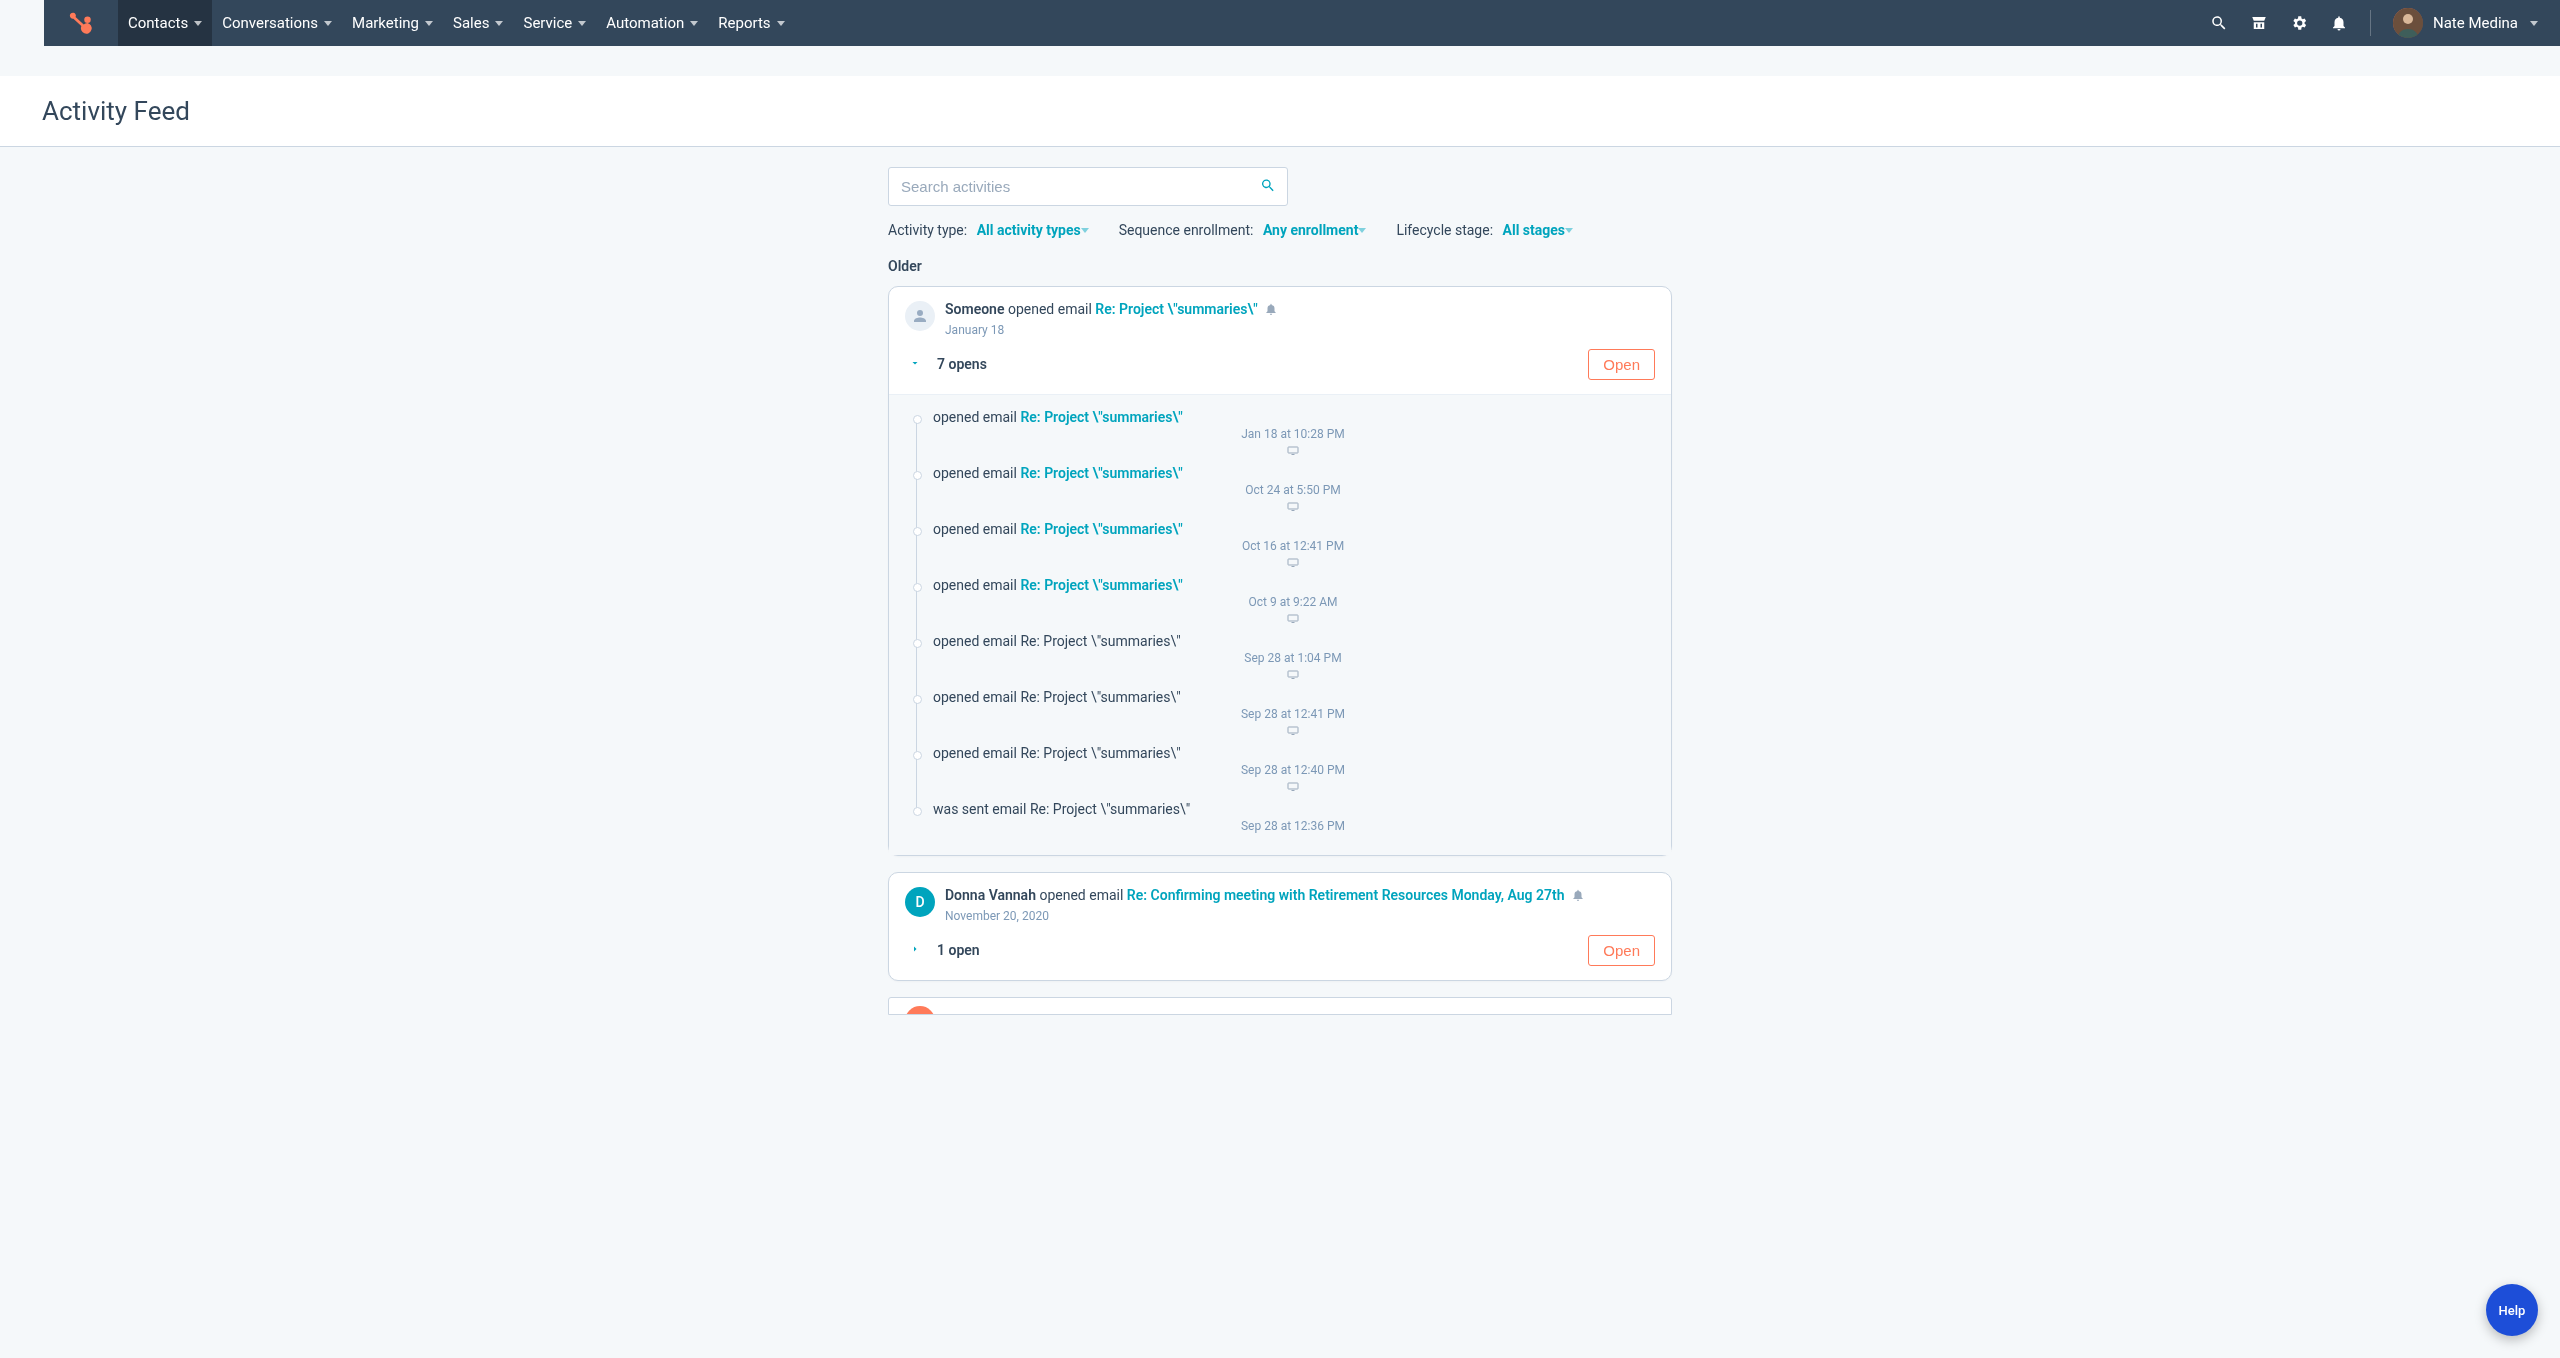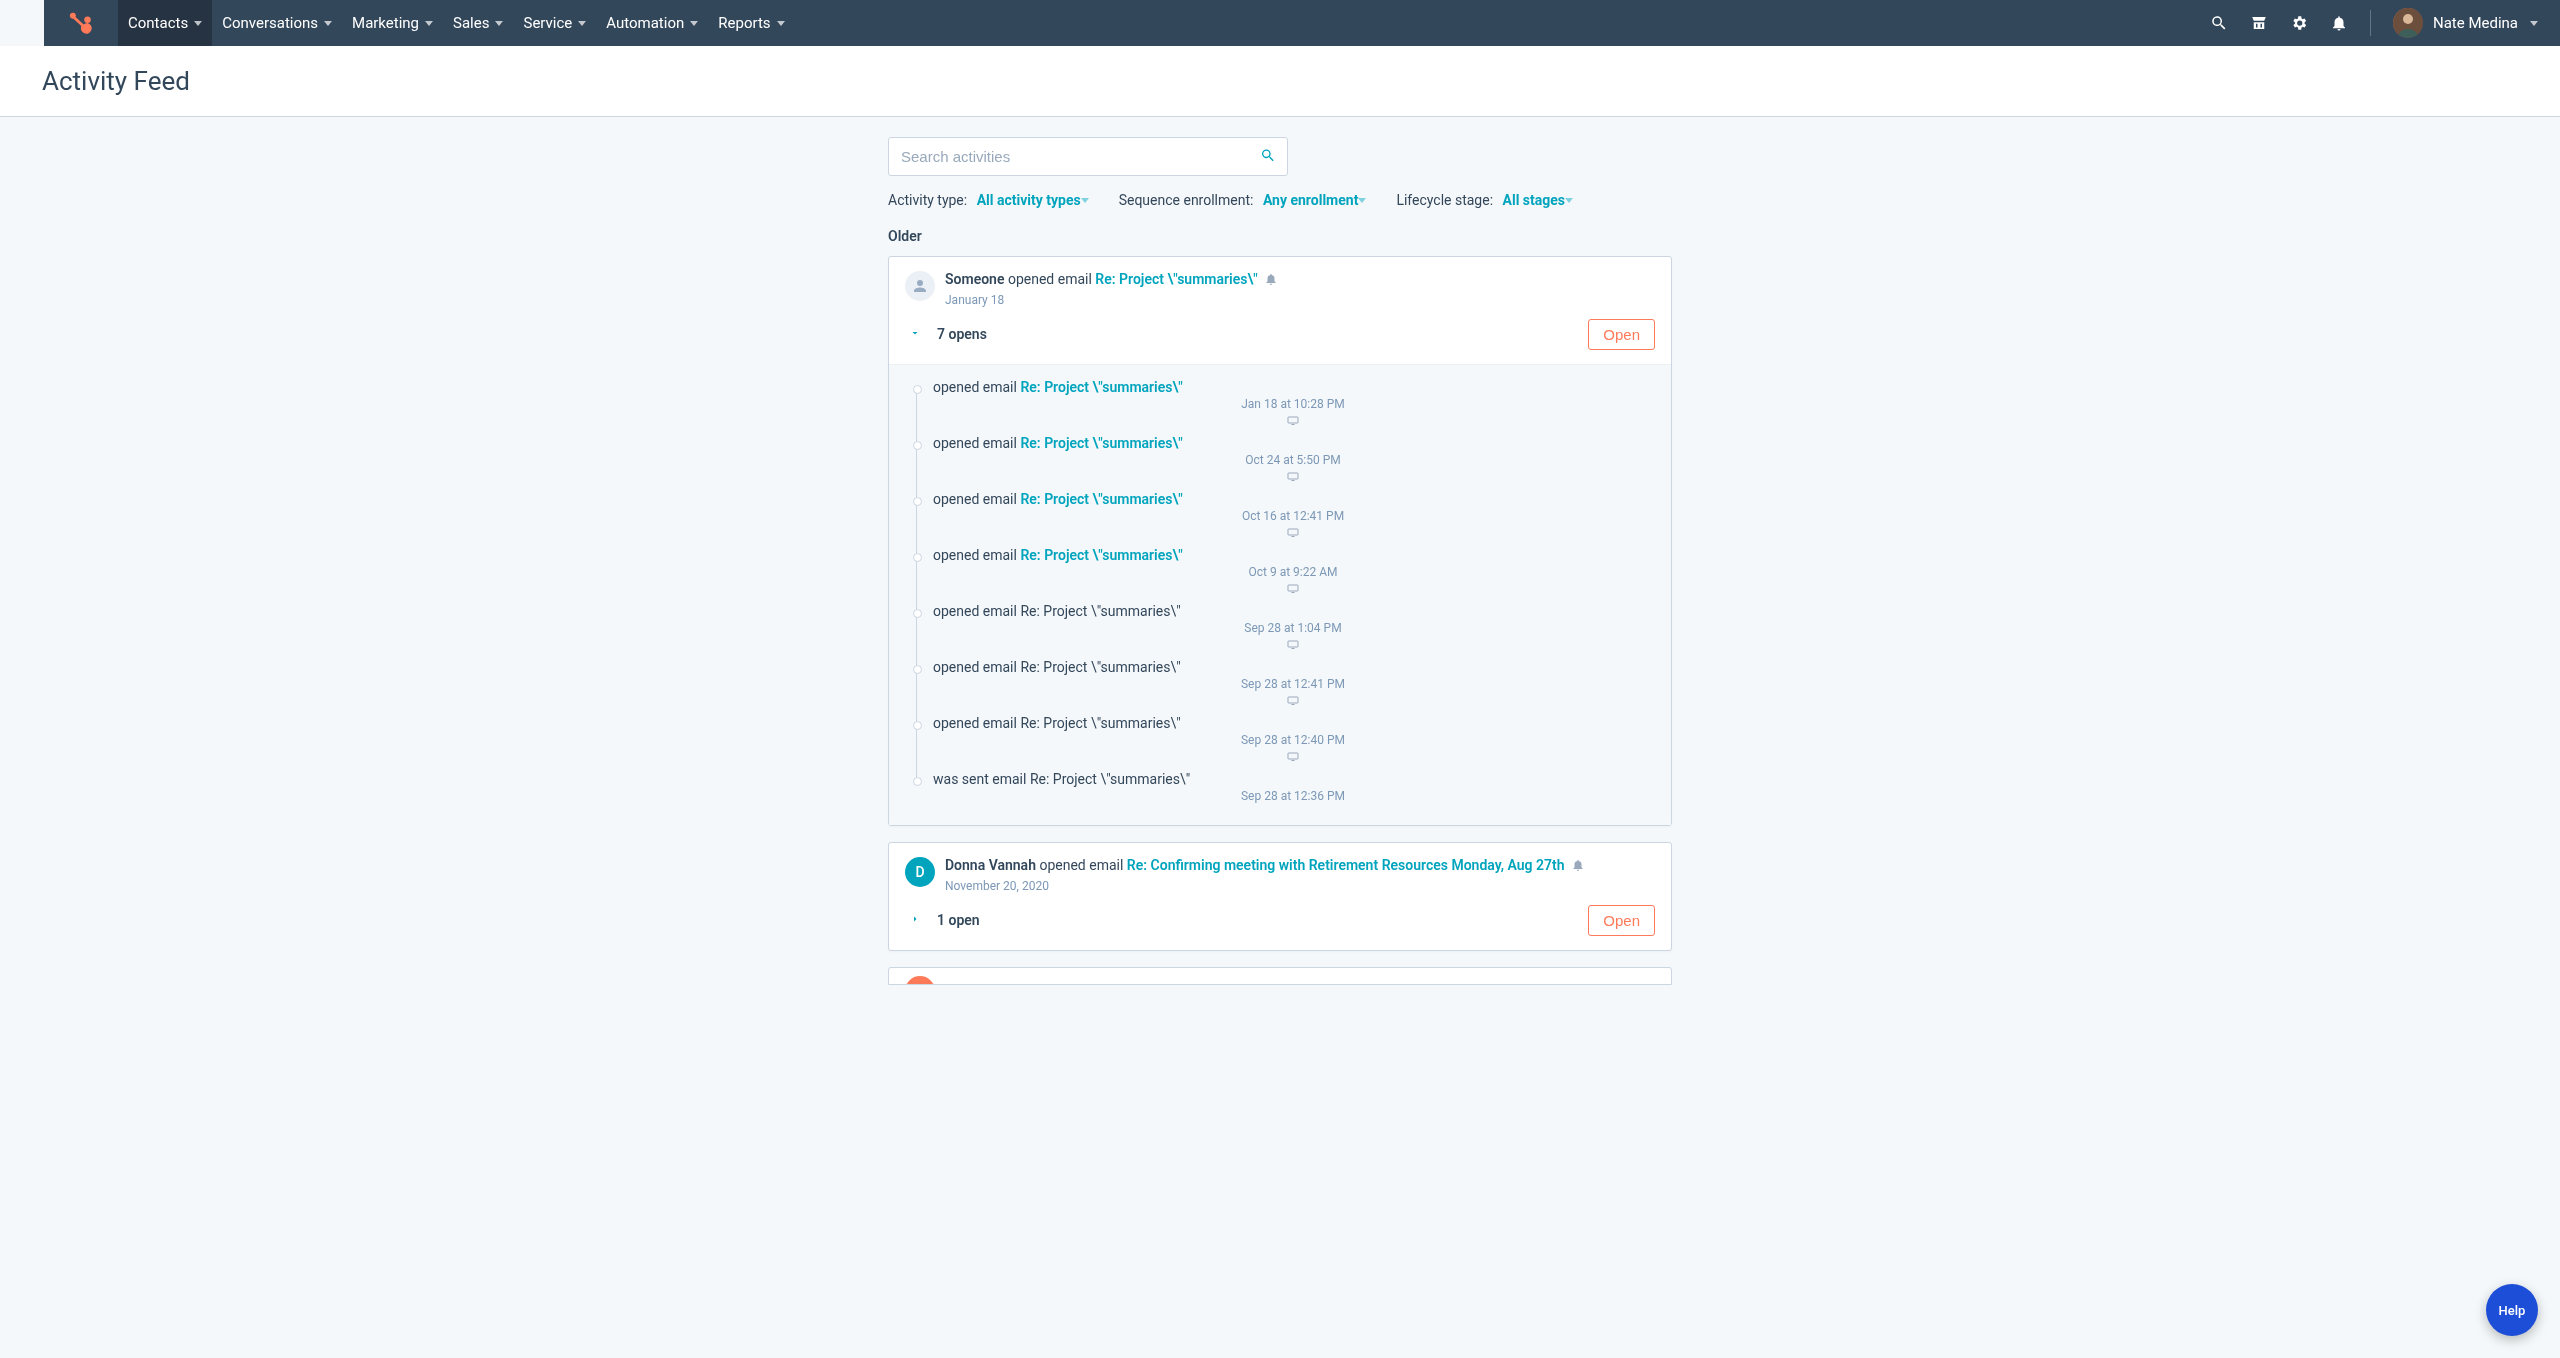--- a/index.html
+++ b/index.html
@@ -75,20 +75,21 @@
     display:flex; align-items:center; justify-content:center;
     color:#fff; font-size:12px; overflow:hidden;
   }
   .user-name { color:#fff; font-size:15px; }
 
   
   .page-header {
     background: #fff;
     border-bottom: 1px solid var(--border);
     padding: 20px 42px;
+    margin-top: 30px;
   }
   .page-header h1 { margin:0; font-size: 26px; font-weight: 400; }
 
   
   .content {
     max-width: 800px;
     margin: 0 auto;
     padding: 20px 8px 40px;
   }
   .search-row { margin-bottom: 16px; }
@@ -118,21 +119,21 @@
     display:inline-block; width:0;height:0;
     border-left:4px solid transparent;border-right:4px solid transparent;border-top:5px solid var(--dropdown-caret);
   }
 
   .section-label { font-weight:600; color: var(--text-primary); margin-bottom: 12px; }
 
   
   .card {
     background: var(--card-bg);
     border: 1px solid var(--border);
-    border-radius: 3px;
+    border-radius: 10px;
     margin-bottom: 16px;
     box-shadow: 0 1px 2px rgba(0,0,0,0.03);
   }
   .card-header { display:flex; padding: 14px 16px 0 16px; }
   .card-avatar { flex:0 0 30px; margin-right:10px; }
   .avatar-circle {
     width:30px;height:30px;border-radius:50%;
     background:#eaf0f6;display:flex;align-items:center;justify-content:center;
     color:#99acc2;
   }

